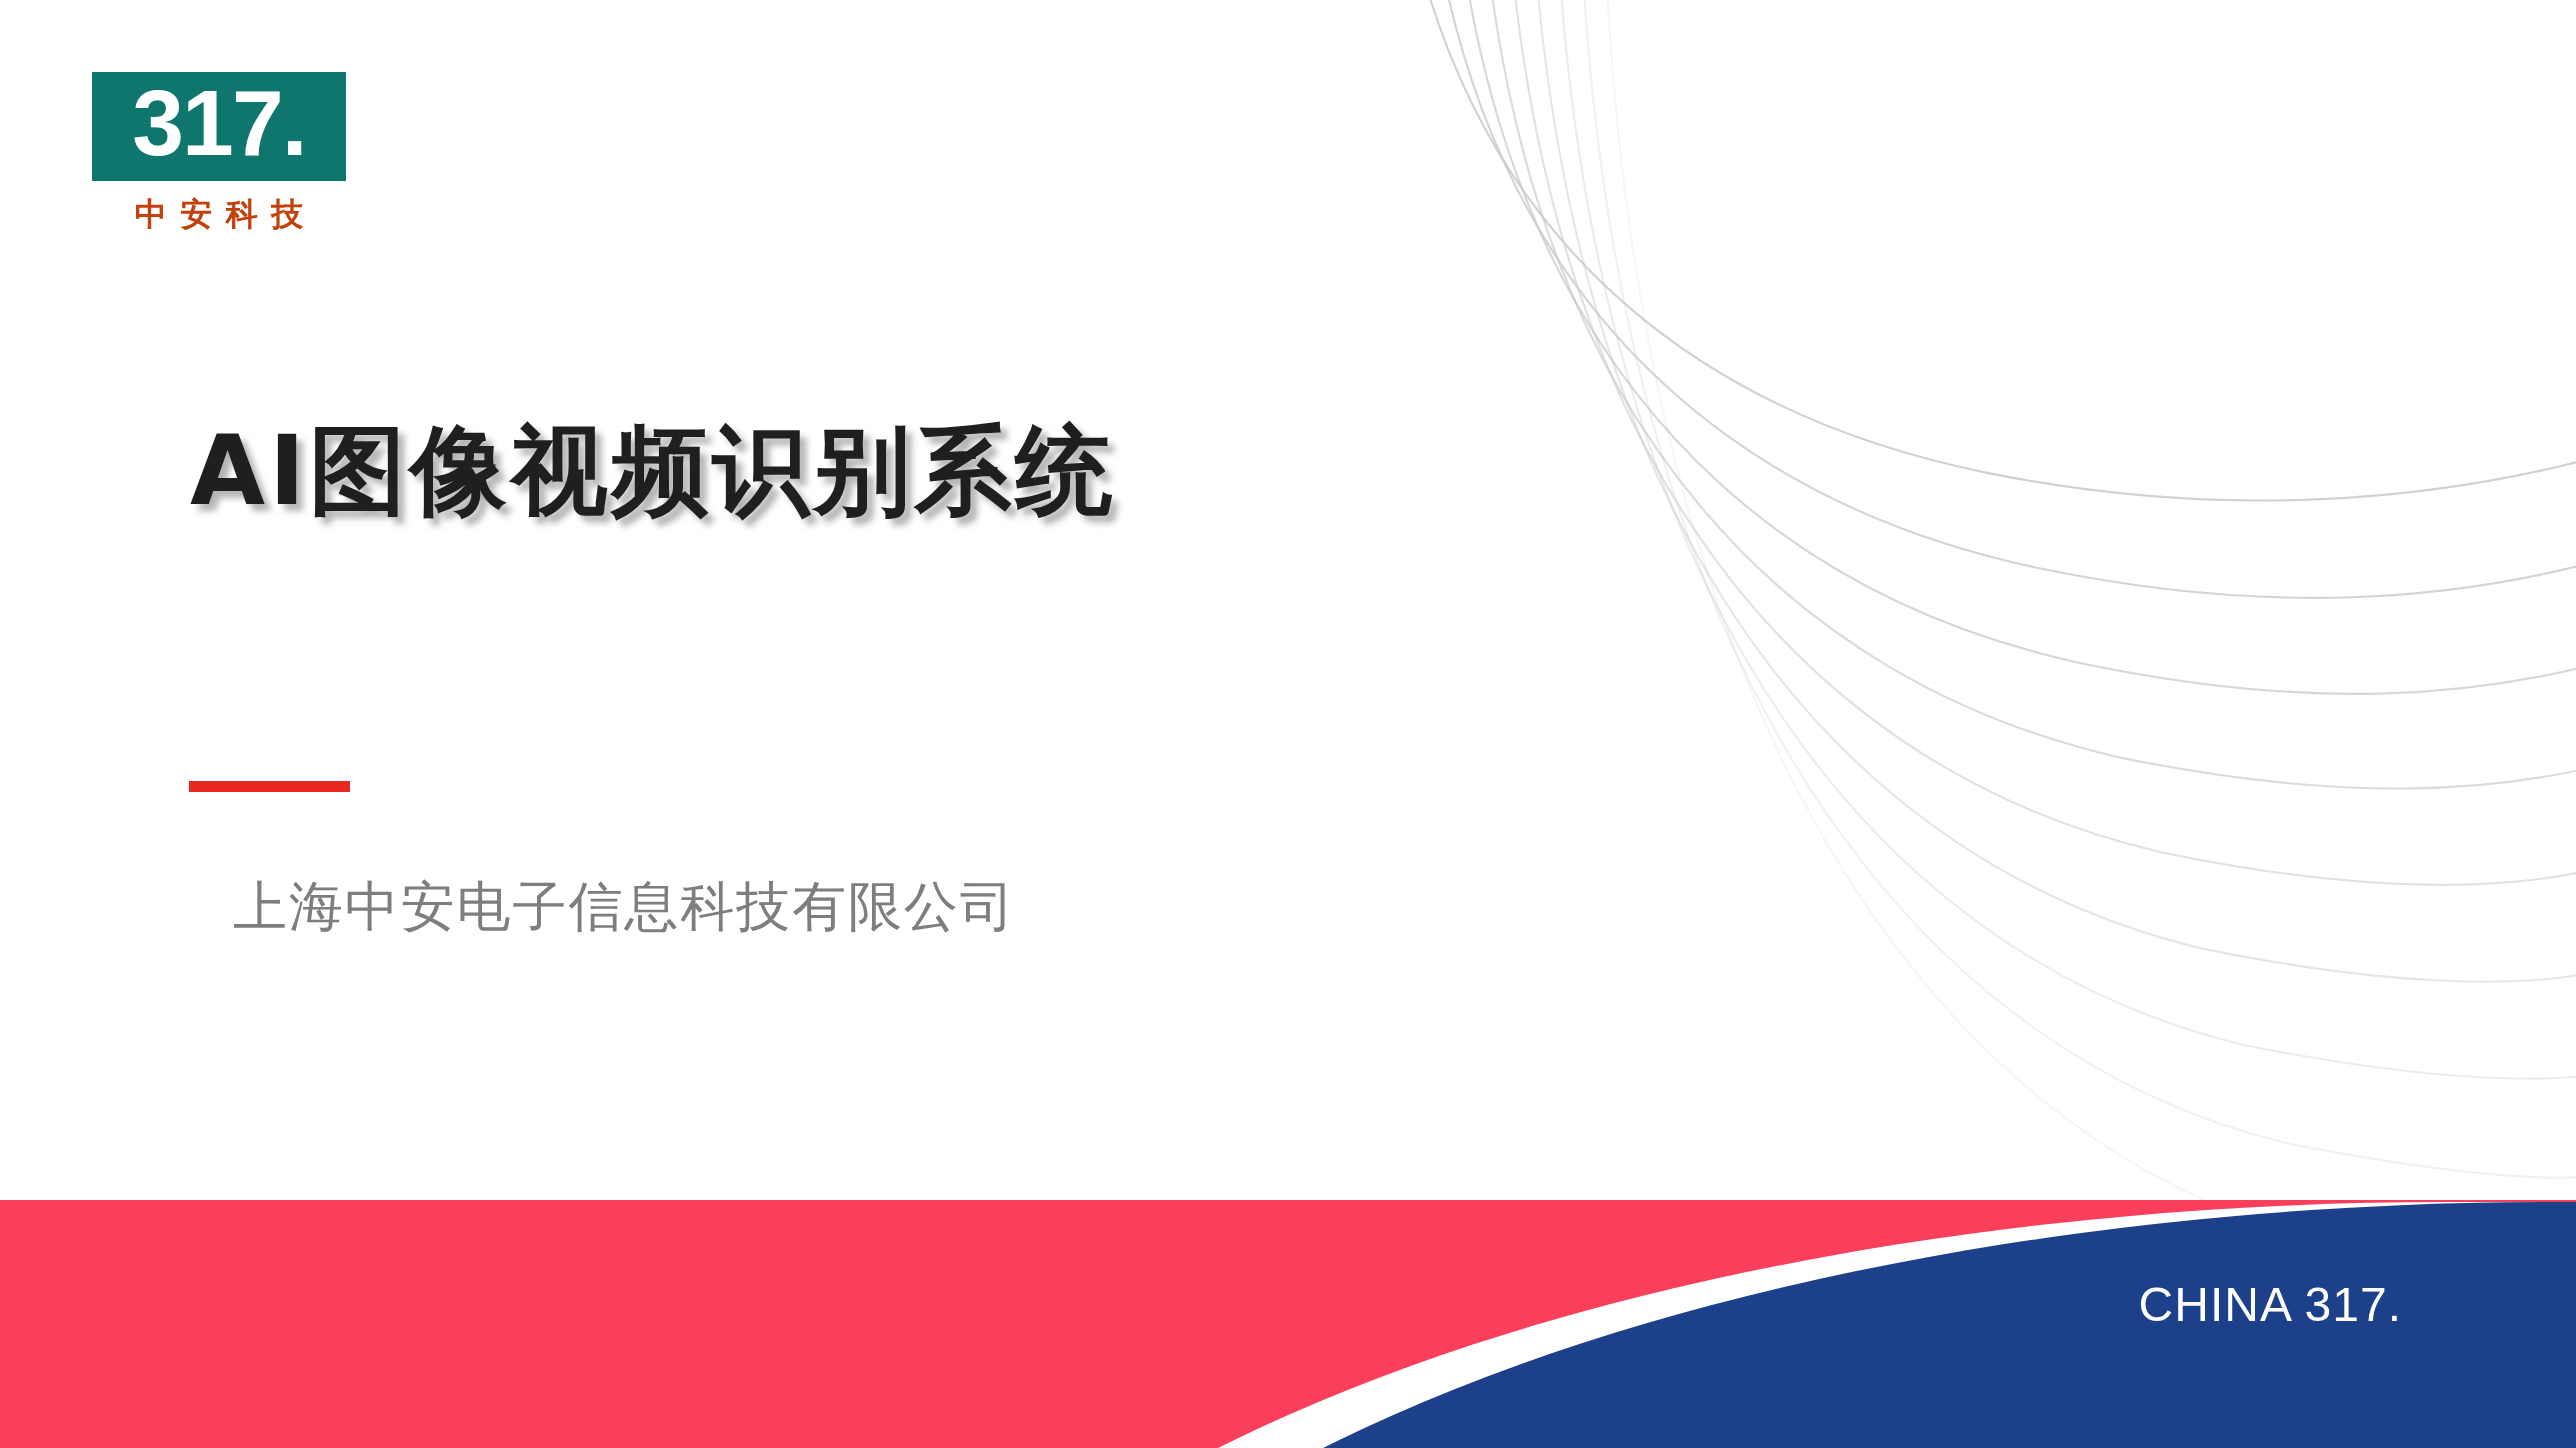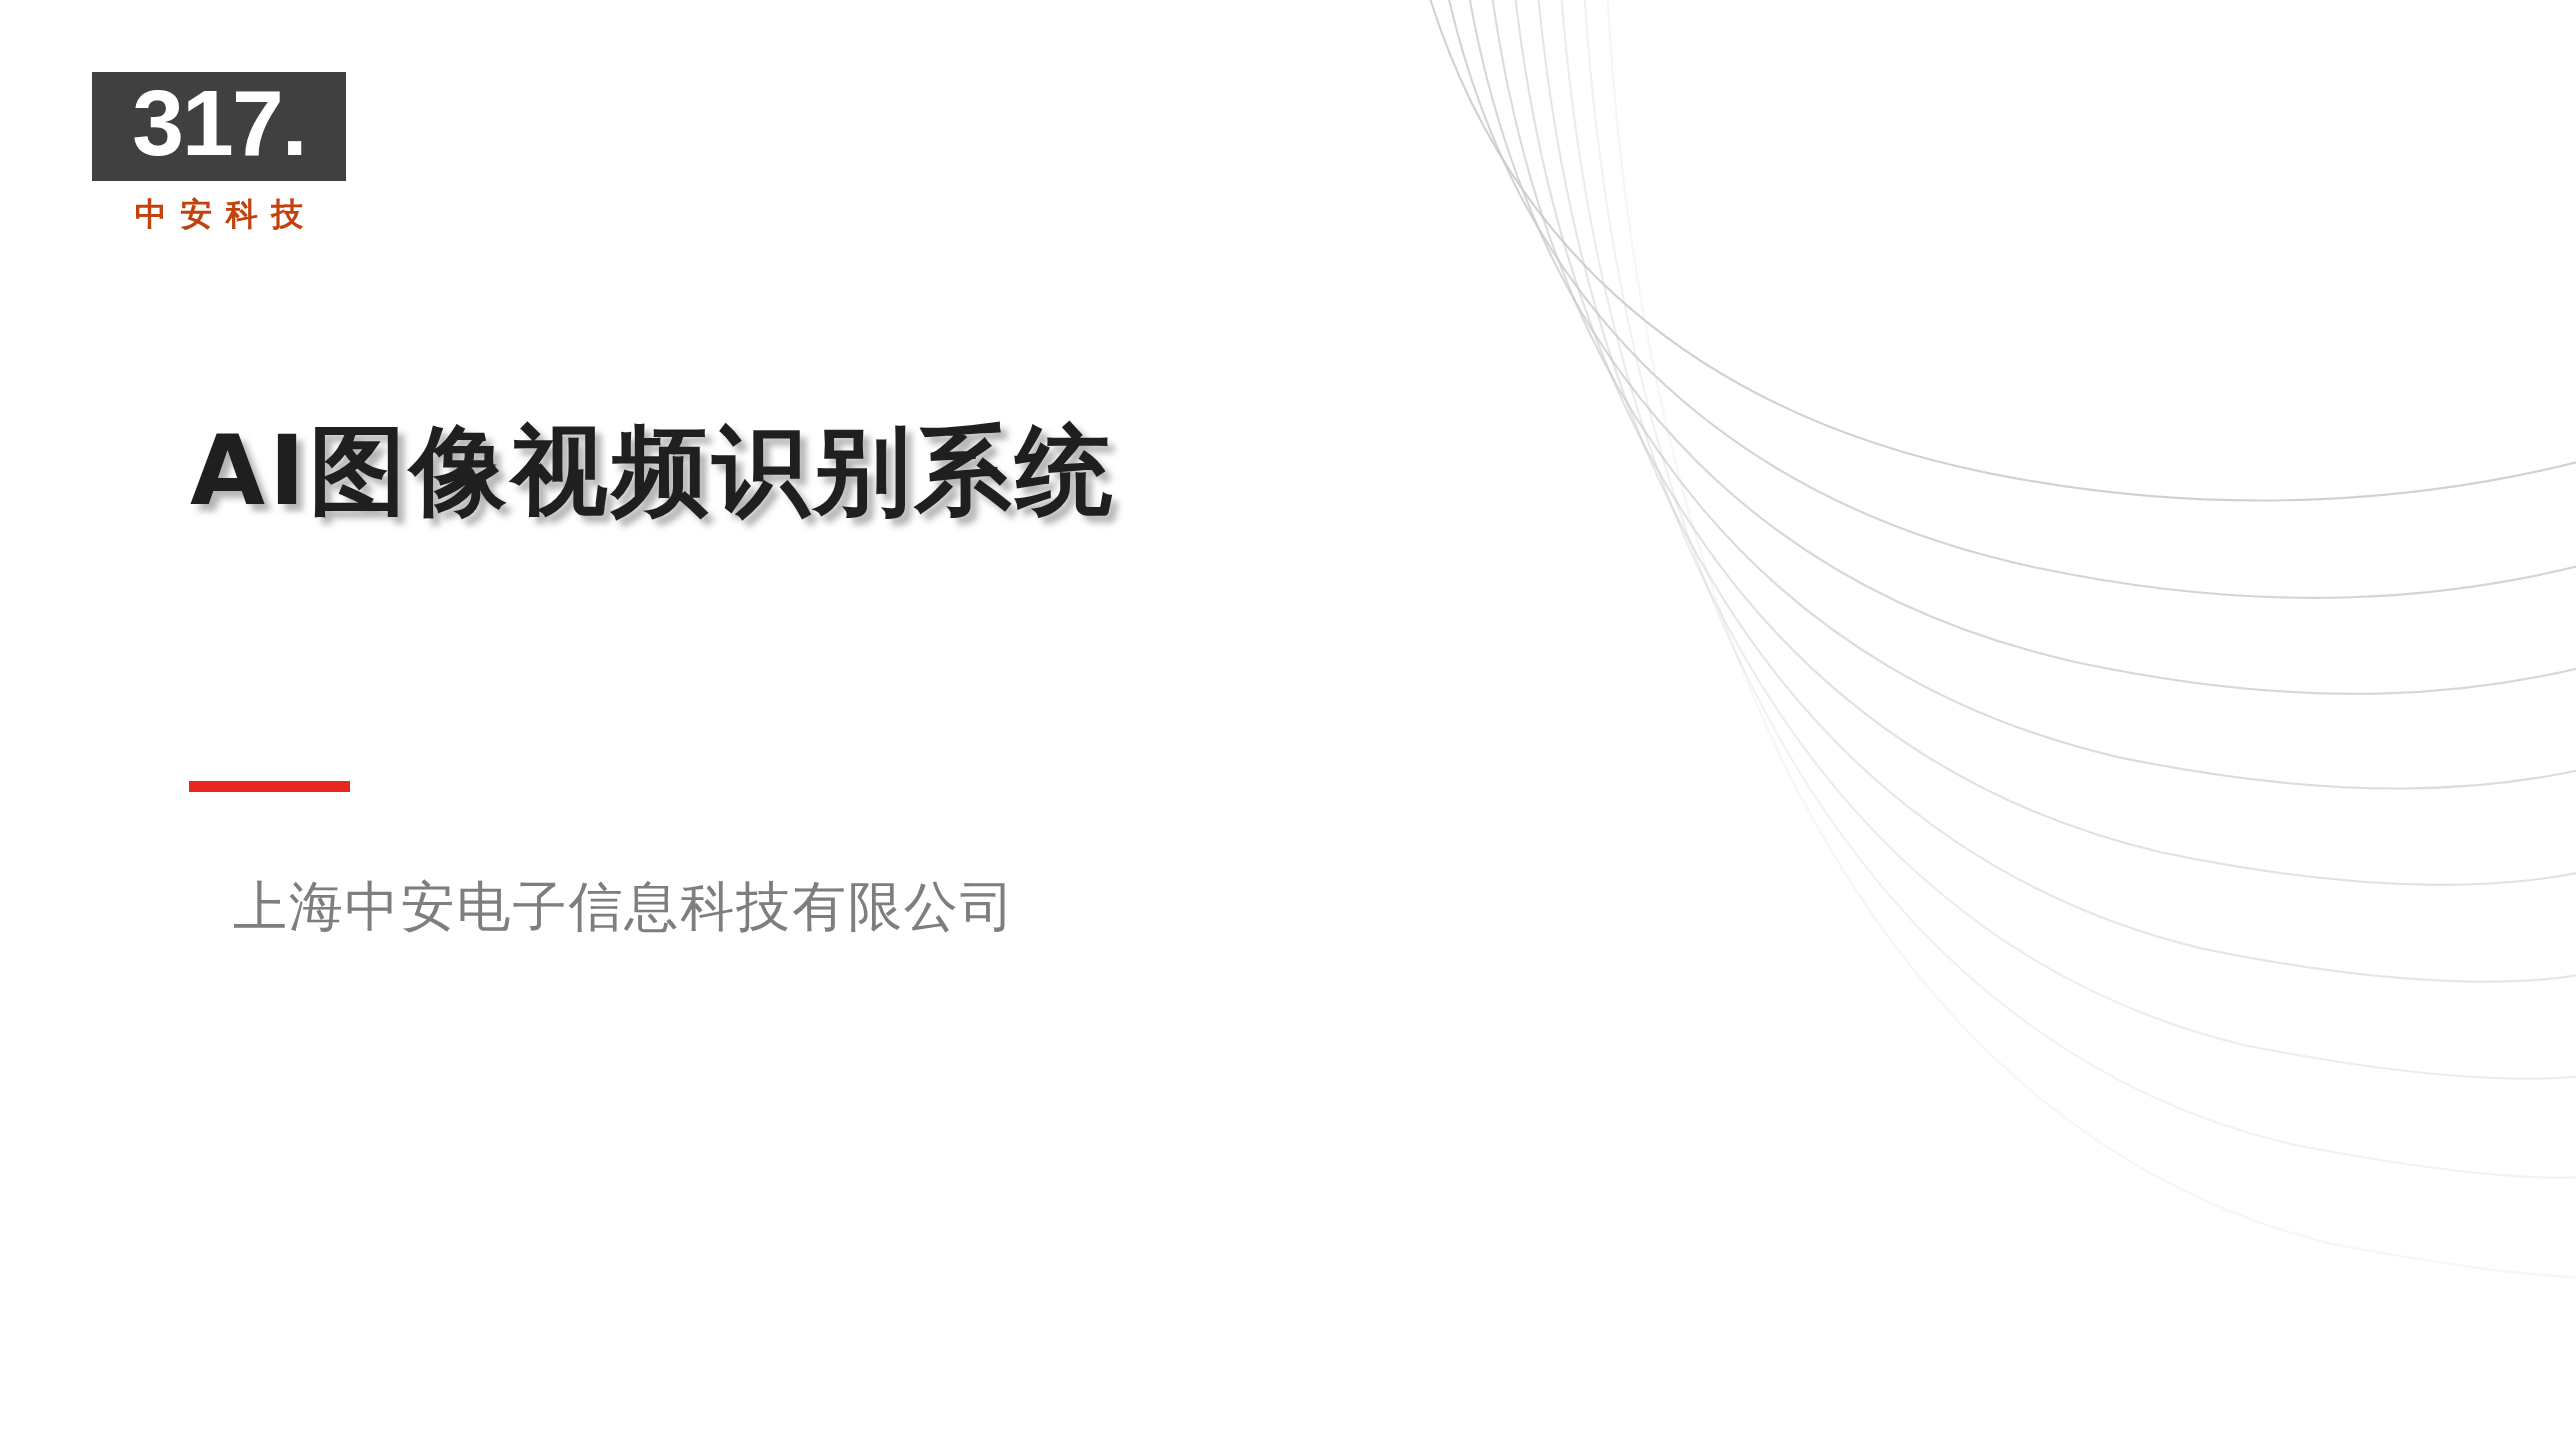--- a/index.html
+++ b/index.html
@@ -29,21 +29,21 @@
   
   #logo-block {
     position: absolute;
     left: 92px;
     top: 72px;
     width: 259px;
   }
   #logo-mark {
     width: 254px;
     height: 109px;
-    background: #404040;
+    background: #0f766e;
     display: flex;
     align-items: center;
     justify-content: center;
     box-sizing: border-box;
   }
   #logo-mark-text {
     color: #ffffff;
     font-size: 93px;
     font-weight: 700;
     line-height: 1;
@@ -177,15 +177,21 @@
   </div>
 
   <div id="title-block">
     <div class="title-line">AI图像视频识别系统</div>
   </div>
 
   <div id="red-rule"></div>
 
   <div id="subtitle">上海中安电子信息科技有限公司</div>
 
+  <div id="banner">
+    <div id="banner-red"></div>
+    <div id="banner-white-arc"></div>
+    <div id="banner-blue-arc"></div>
+    <div id="banner-label">CHINA 317.</div>
+  </div>
 
 </div>
 
 
 </body></html>

